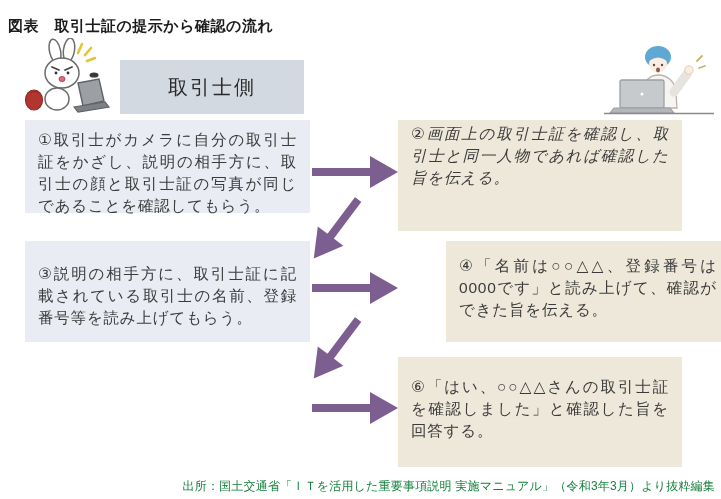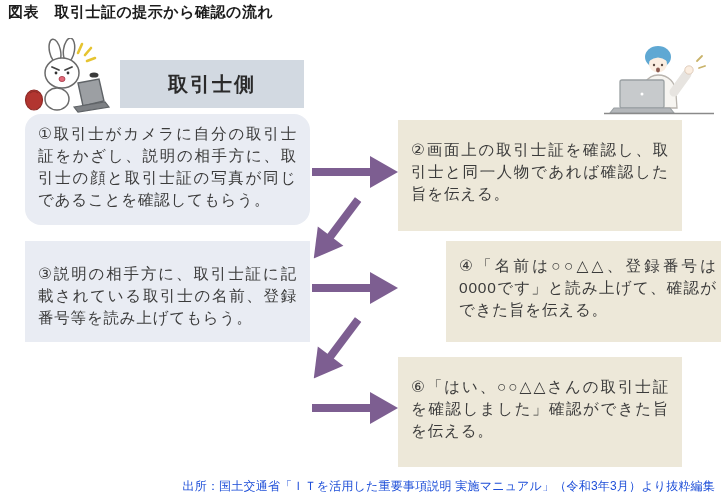--- a/index.html
+++ b/index.html
@@ -6,63 +6,63 @@
   .page {
     position:relative;
     width:721px; height:499px;
     background:#ffffff;
     font-family:"Liberation Sans","DejaVu Sans",sans-serif;
     overflow:hidden;
   }
   .page * { box-sizing:border-box; }
 
   .title {
-    position:absolute; left:8px; top:3px;
+    position:absolute; left:8px; top:17px;
     font-size:15px; font-weight:700; color:#1c1c1c;
     letter-spacing:0.5px;
   }
 
   .col-header {
-    position:absolute; top:60px; width:184px; height:48px;
+    position:absolute; top:60px; width:184px; height:54px;
     display:flex; align-items:center; justify-content:center;
-    font-size:20px; letter-spacing:2px; color:#2a2a2a; font-weight:700;
+    font-size:20px; letter-spacing:2px; color:#2a2a2a; font-weight:400;
   }
   .col-header.left  { left:120px; background:#d2d9e1; }
   .col-header.right { left:395px; background:#ddd1b3; }
 
   .illu { position:absolute; }
   .illu.rabbit { left:18px; top:38px; }
   .illu.person { left:604px; top:42px; }
 
   .step-box {
     position:absolute;
     padding:9px 13px 8px 13px;
     font-size:15.5px; line-height:22px; letter-spacing:0.8px;
     color:#3b3b3b; text-align:justify;
   }
   .step-box.left  { background:#e9ecf3; width:285px; left:25px; }
   .step-box.right { background:#ede8d9; width:284px; left:398px; }
-  .b1 { top:114px; height:111px;border-radius:16px; }
-  .b2 { top:120px; height:111px; padding-top:19px; }
+  .b1 { top:120px; height:93px; }
+  .b2 { top:120px; height:111px; padding-top:3px;font-style:italic; }
   .b3 { top:241px; height:101px; padding-top:22px; }
   .b4 { top:241px; height:101px; padding-top:14px;margin-left:48px; }
   .b5 { top:357px; height:110px; padding-top:11px; }
   .b6 { top:357px; height:110px; padding-top:19px; }
 
   .arrow { position:absolute; }
   .arrow svg { display:block; }
   .a1 { left:312px; top:152px; }
   .a2 { left:312px; top:268px; }
   .a3 { left:312px; top:388px; }
   .d1 { left:299px; top:209px; transform:rotate(127deg); }
   .d2 { left:299px; top:329px; transform:rotate(127deg); }
 
   .source {
     position:absolute; right:6px; bottom:4px;
-    font-size:12px; color:#1d4ed8; letter-spacing:0.2px;
+    font-size:12px; color:#15803d; letter-spacing:0.2px;
   }
 </style>
 </head>
 <body>
 
 <div class="page">
 
   <div class="title">図表　取引士証の提示から確認の流れ</div>
 
   <div class="illu rabbit">
@@ -124,21 +124,21 @@
       <line x1="0" y1="71.5" x2="110" y2="71.5" stroke="#8a8a8a" stroke-width="1.3"></line>
     </svg>
   </div>
 
   <div class="col-header left">取引士側</div>
 
   <div class="step-box left b1">①取引士がカメラに自分の取引士証をかざし、説明の相手方に、取引士の顔と取引士証の写真が同じであることを確認してもらう。</div>
   <div class="step-box right b2">②画面上の取引士証を確認し、取引士と同一人物であれば確認した旨を伝える。</div>
   <div class="step-box left b3">③説明の相手方に、取引士証に記載されている取引士の名前、登録番号等を読み上げてもらう。</div>
   <div class="step-box right b4">④「名前は○○△△、登録番号は0000です」と読み上げて、確認ができた旨を伝える。</div>
-  <div class="step-box right b6">⑥「はい、○○△△さんの取引士証を確認しました」確認ができた旨を伝える。</div>
+  <div class="step-box right b6">⑥「はい、○○△△さんの取引士証を確認しました」と確認した旨を回答する。</div>
 
   <div class="arrow a1">
     <svg width="86" height="40" viewBox="0 0 86 40">
         <rect x="0" y="16" width="60" height="8" fill="#7d5e91"></rect>
         <polygon points="58,4 86,20 58,36" fill="#7d5e91"></polygon>
       </svg>
   </div>
   <div class="arrow d1">
     <svg width="74" height="40" viewBox="0 0 74 40">
         <rect x="0" y="16" width="48" height="8" fill="#7d5e91"></rect>

